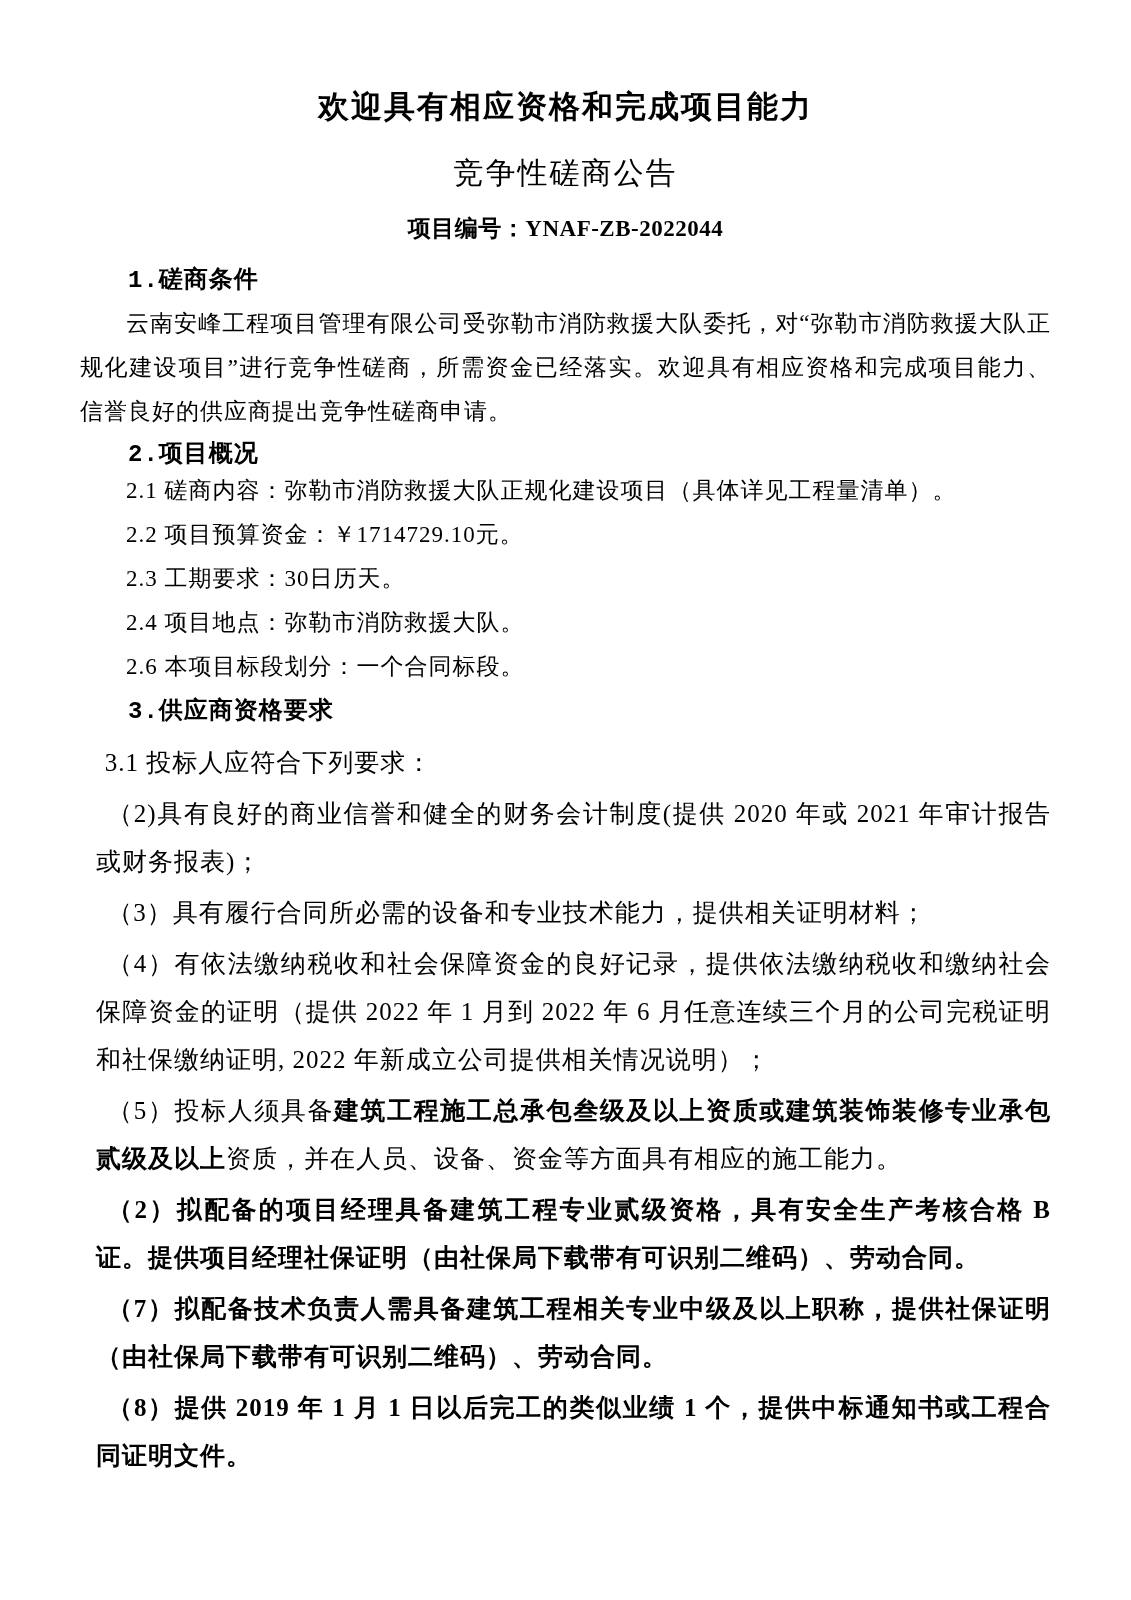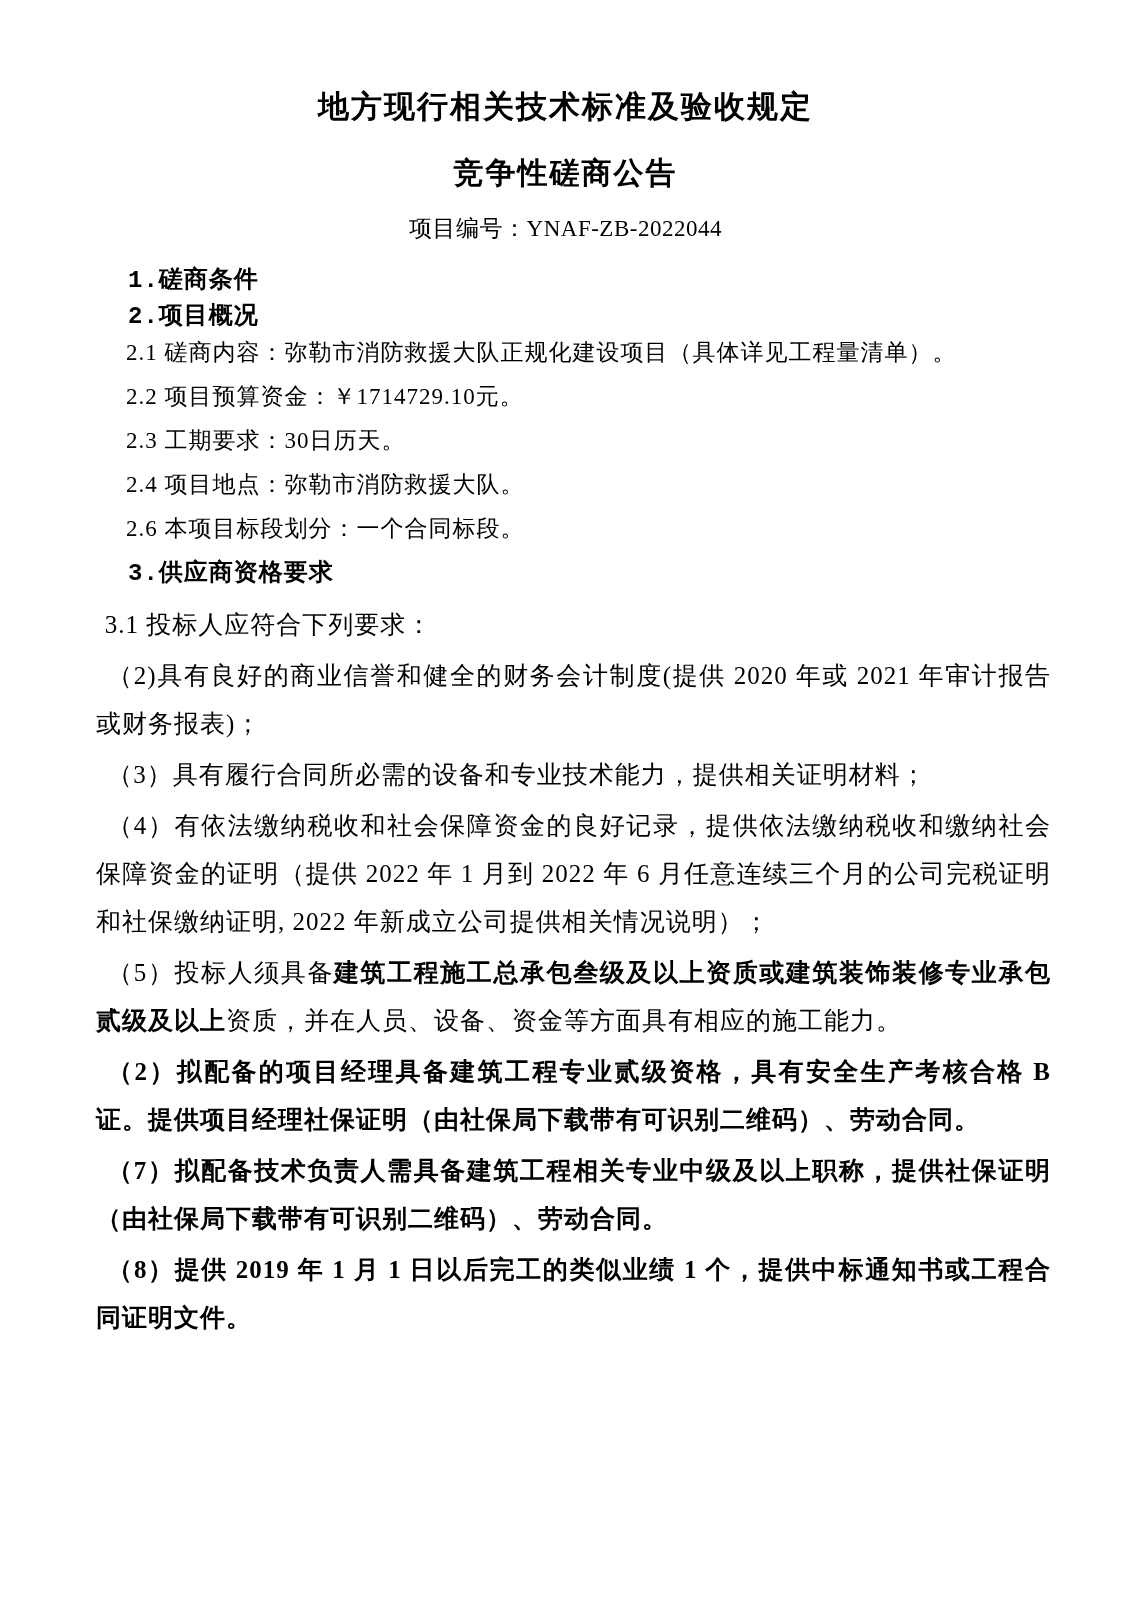--- a/index.html
+++ b/index.html
@@ -21,29 +21,29 @@
   .doc-title {
     font-size: 31px;
     font-weight: 700;
     text-align: center;
     letter-spacing: 2px;
     line-height: 1.2;
     margin: 0;
   }
   .doc-subtitle {
     font-size: 30px;
-    font-weight: 700;
+    font-weight: 400;
     text-align: center;
     letter-spacing: 2px;
     line-height: 1.2;
     margin: 30px 0 0 0;
   }
   .doc-projnum {
     font-size: 23px;
-    font-weight: 400;
+    font-weight: 700;
     text-align: center;
     letter-spacing: 0.5px;
     line-height: 1.2;
     margin: 24px 0 16px 0;
   }
   .sec-h {
     font-size: 24px;
     font-weight: 700;
     line-height: 1.2;
     letter-spacing: 1px;
@@ -75,25 +75,26 @@
     margin-top: 12px;
     text-indent: 0.35em;
   }
   .bold { font-weight: 700; }
 </style>
 </head>
 <body>
 
 <div class="page">
 
-  <h1 class="doc-title">地方现行相关技术标准及验收规定</h1>
+  <h1 class="doc-title">欢迎具有相应资格和完成项目能力</h1>
   <h2 class="doc-subtitle">竞争性磋商公告</h2>
   <p class="doc-projnum">项目编号：YNAF-ZB-2022044</p>
 
   <h3 class="sec-h h1">1.磋商条件</h3>
+  <p class="body-p ind2 first">云南安峰工程项目管理有限公司受弥勒市消防救援大队委托，对“弥勒市消防救援大队正规化建设项目”进行竞争性磋商，所需资金已经落实。欢迎具有相应资格和完成项目能力、信誉良好的供应商提出竞争性磋商申请。</p>
 
   <h3 class="sec-h h2">2.项目概况</h3>
   <p class="body-p ind2">2.1 磋商内容：弥勒市消防救援大队正规化建设项目（具体详见工程量清单）。</p>
   <p class="body-p ind2">2.2 项目预算资金：￥1714729.10元。</p>
   <p class="body-p ind2">2.3 工期要求：30日历天。</p>
   <p class="body-p ind2">2.4 项目地点：弥勒市消防救援大队。</p>
   <p class="body-p ind2">2.6 本项目标段划分：一个合同标段。</p>
 
   <h3 class="sec-h h3">3.供应商资格要求</h3>
   <p class="s3-p s3-intro">3.1 投标人应符合下列要求：</p>

